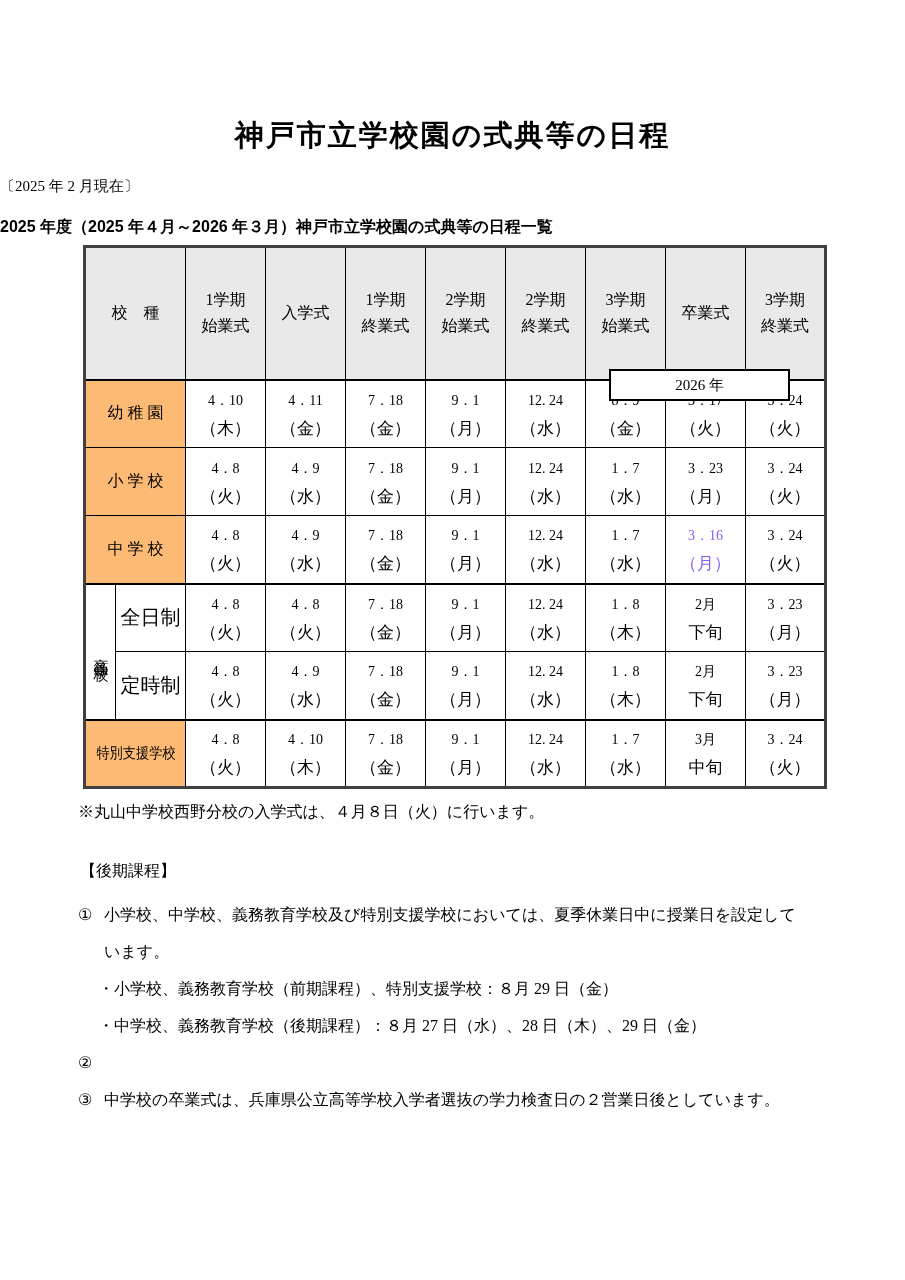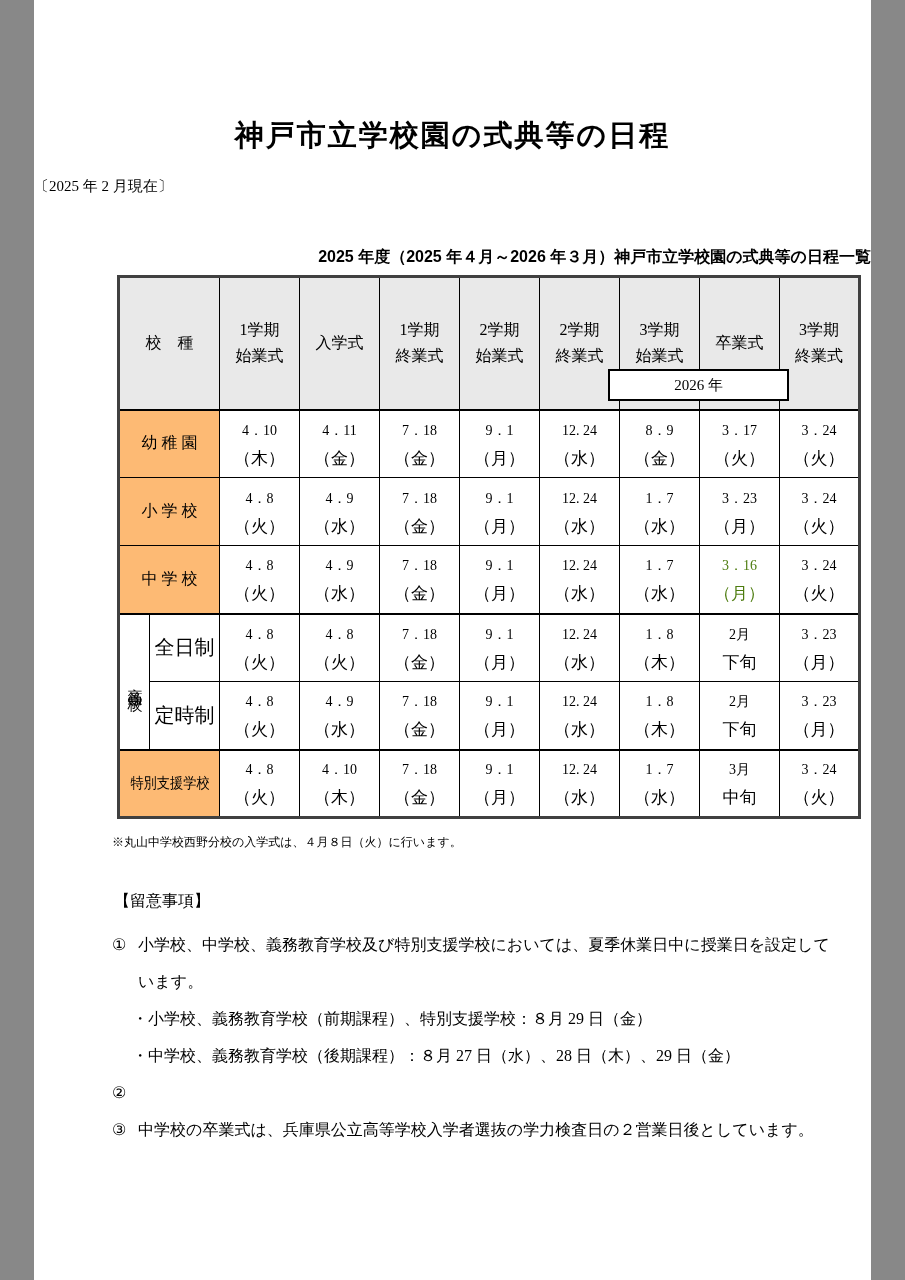--- a/index.html
+++ b/index.html
@@ -1,19 +1,19 @@
 <!DOCTYPE html>
 <html><head>
 <meta charset="utf-8">
 <style>
   * { margin: 0; padding: 0; box-sizing: border-box; }
   html, body { background: #888; }
   .page {
     position: relative;
-    width: 837px;
+    width: 905px;
     height: 1280px;
     margin: 0 auto;
     background: #ffffff;
     font-family: "Liberation Serif", "DejaVu Serif", serif;
     color: #000;
     overflow: hidden;
   }
   .doc-title {
     padding-top: 116px;
     text-align: center;
@@ -23,22 +23,22 @@
     line-height: 38px;
     letter-spacing: 2px;
   }
   .as-of {
     margin-top: 22px;
     padding-right: 87px;
     font-size: 15px;
     line-height: 21px;
   }
   .table-caption {
-    margin-top: 49px;
-    text-align: right;
+    margin-top: 19px;
+    text-align: left;
     font-family: "Liberation Sans", "DejaVu Sans", sans-serif;
     font-weight: bold;
     font-size: 16px;
     line-height: 22px;
   }
   table.schedule {
     margin: 7px 0 0 83px;
     width: 739px;
     table-layout: fixed;
     border-collapse: collapse;
@@ -88,38 +88,38 @@
   tr.block-top > td { border-top: 2px solid #000; }
   td.cell .date {
     font-size: 14px;
     line-height: 30px;
     font-family: Liberation Serif, serif;
   }
   td.cell .day {
     font-size: 17px;
     line-height: 26px;
   }
-  td.cell.muted .date, td.cell.muted .day { color: #4d7c0f; }
+  td.cell.muted .date, td.cell.muted .day { color: #8b5cf6; }
   .year-box {
     position: absolute;
-    left: 574px;
+    left: 609px;
     top: 369px;
     width: 181px;
     height: 32px;
     background: #fff;
     border: 2px solid #000;
     display: flex;
     align-items: center;
     justify-content: center;
     font-size: 15px;
     z-index: 2;
   }
   .footnote {
     margin: 11px 12px 0 78px;
-    font-size: 12px;
+    font-size: 16px;
     line-height: 24px;
   }
   .notes-heading {
     margin: 36px 0 0 80px;
     font-size: 16px;
     line-height: 22px;
   }
   .notes {
     margin: 14px 0 0 78px;
     width: 752px;
@@ -391,21 +391,21 @@
         </tr>
     </tbody>
   </table>
 
   <div class="year-box">
     <span>2026 年</span>
   </div>
 
   <div class="footnote">※丸山中学校西野分校の入学式は、４月８日（火）に行います。</div>
 
-  <div class="notes-heading">【留意事項】</div>
+  <div class="notes-heading">【後期課程】</div>
 
   <div class="notes">
     <div class="note">
       <span class="marker">①</span>
       <span class="body">小学校、中学校、義務教育学校及び特別支援学校においては、夏季休業日中に授業日を設定して
 います。</span>
     </div>
     <div class="note bullet">
       <span class="marker">・</span>
       <span class="body">小学校、義務教育学校（前期課程）、特別支援学校：８月 29 日（金）</span>

